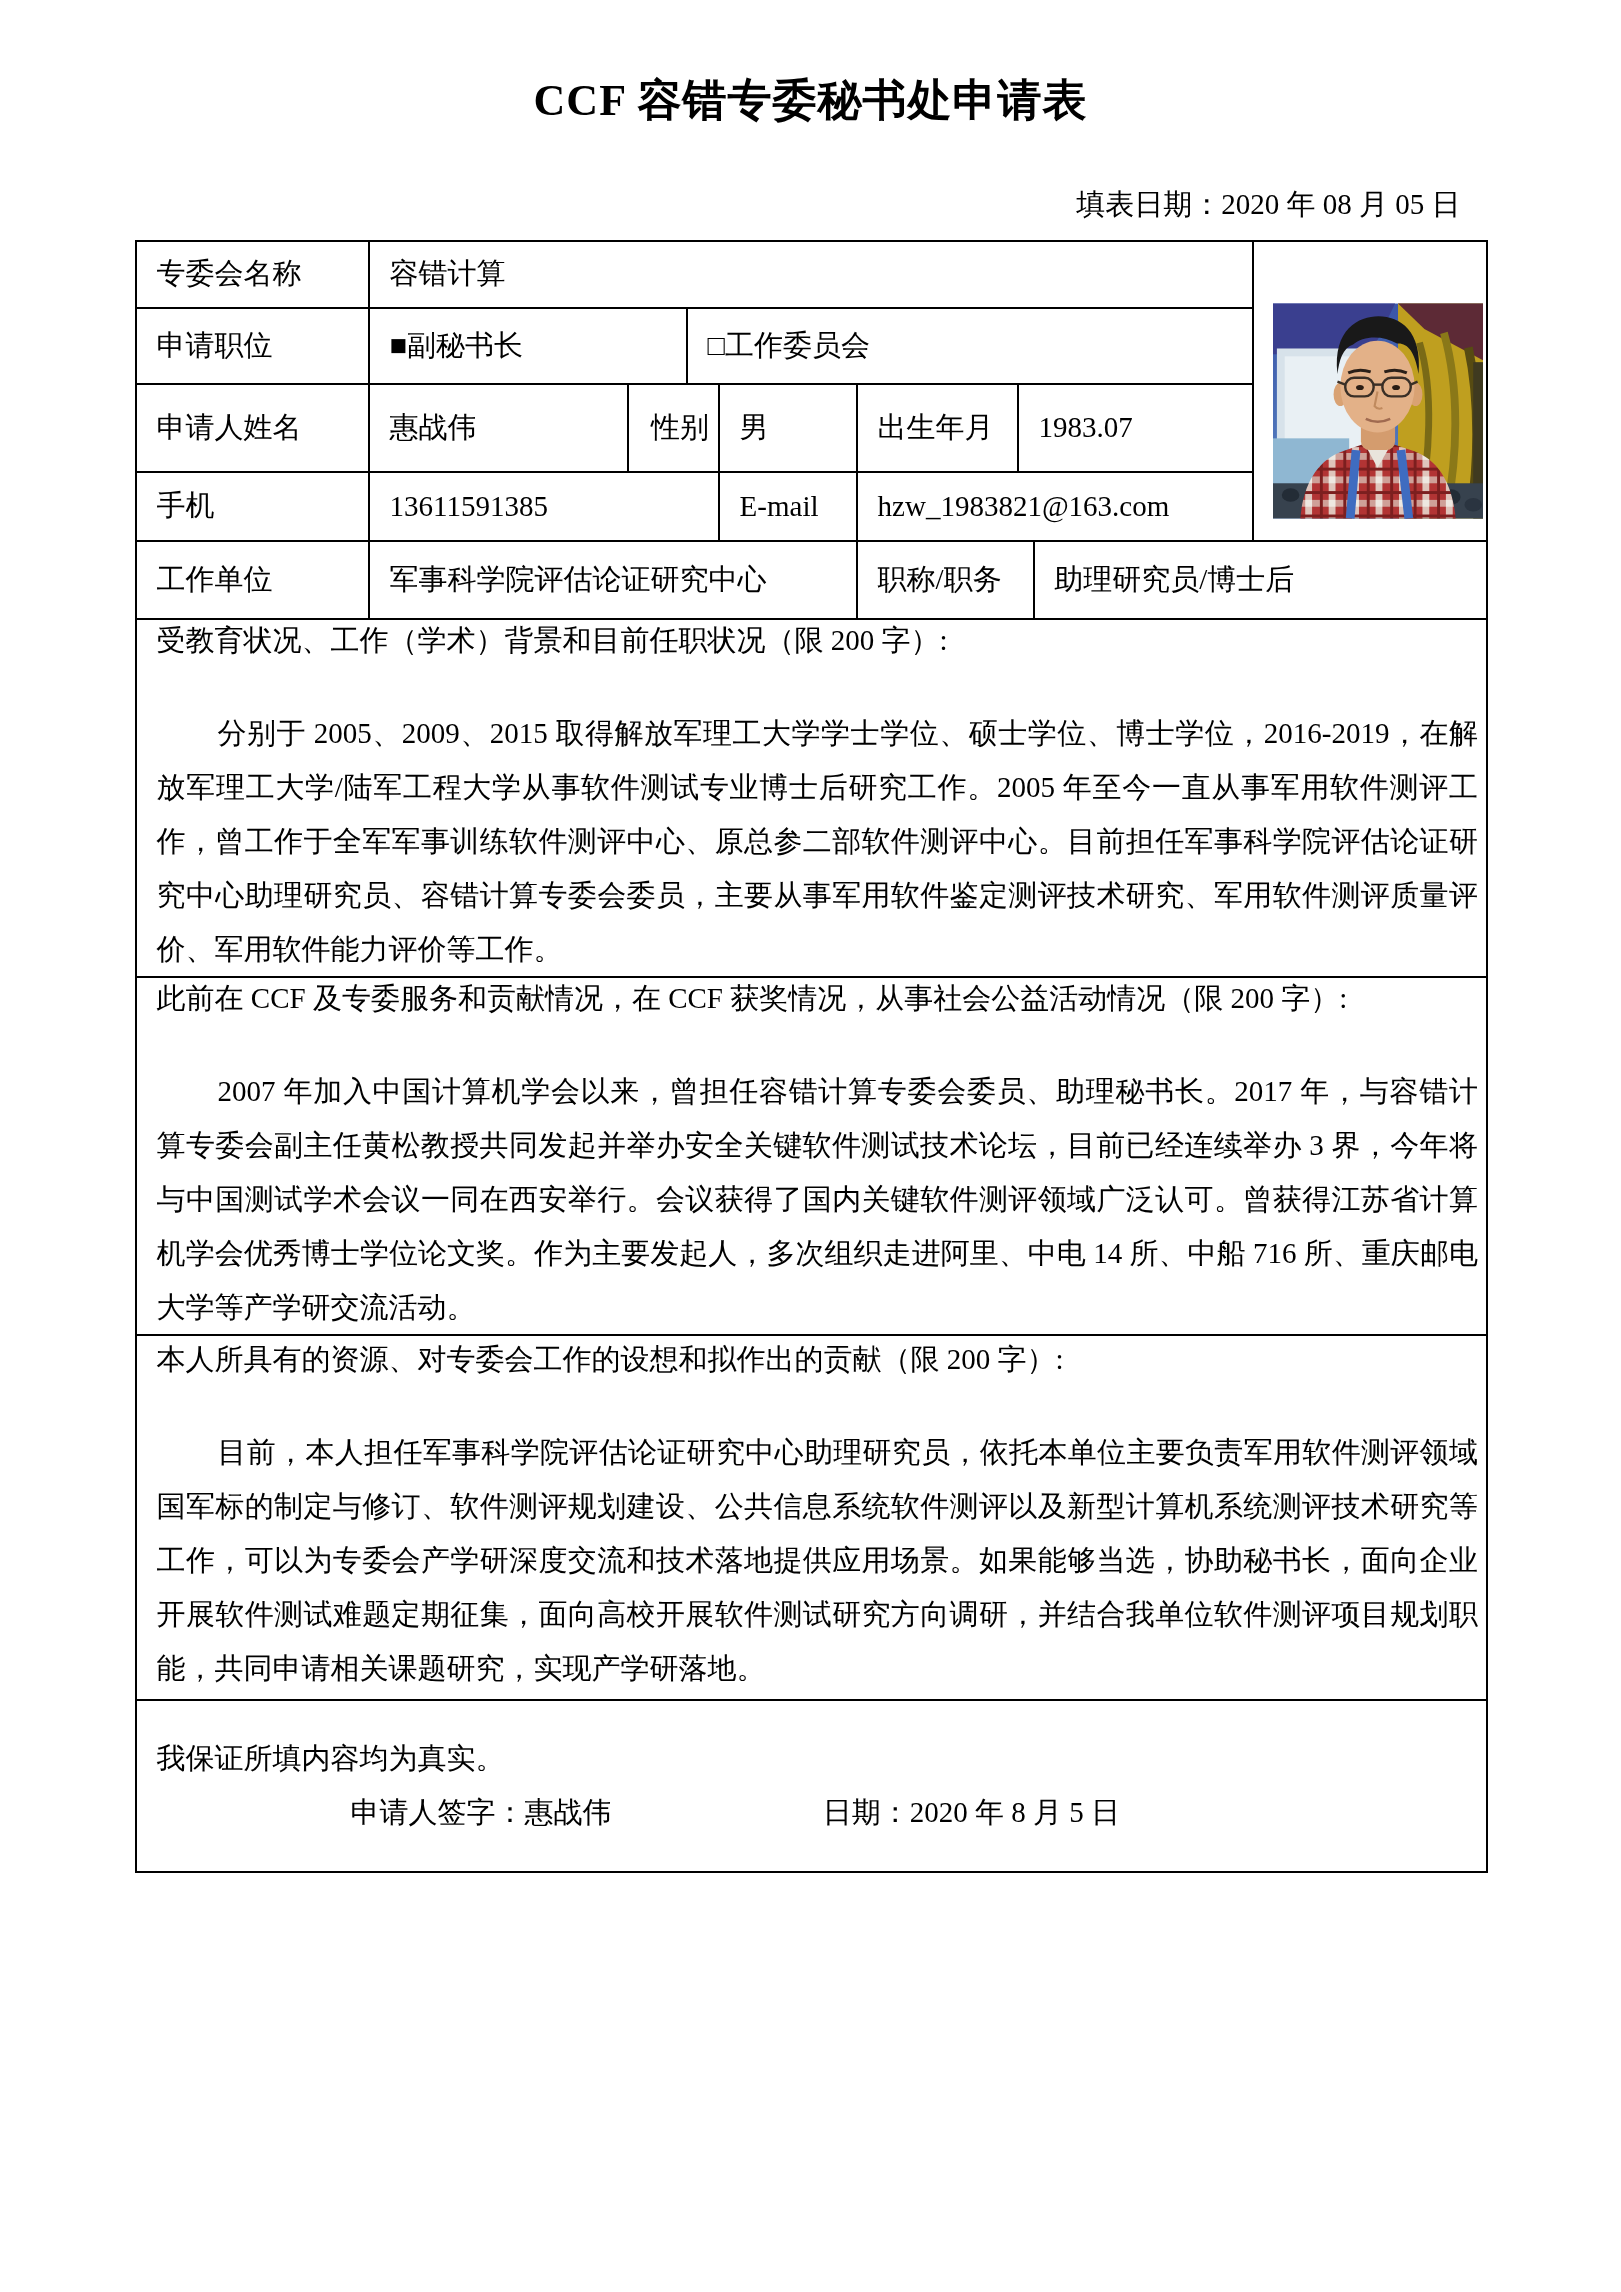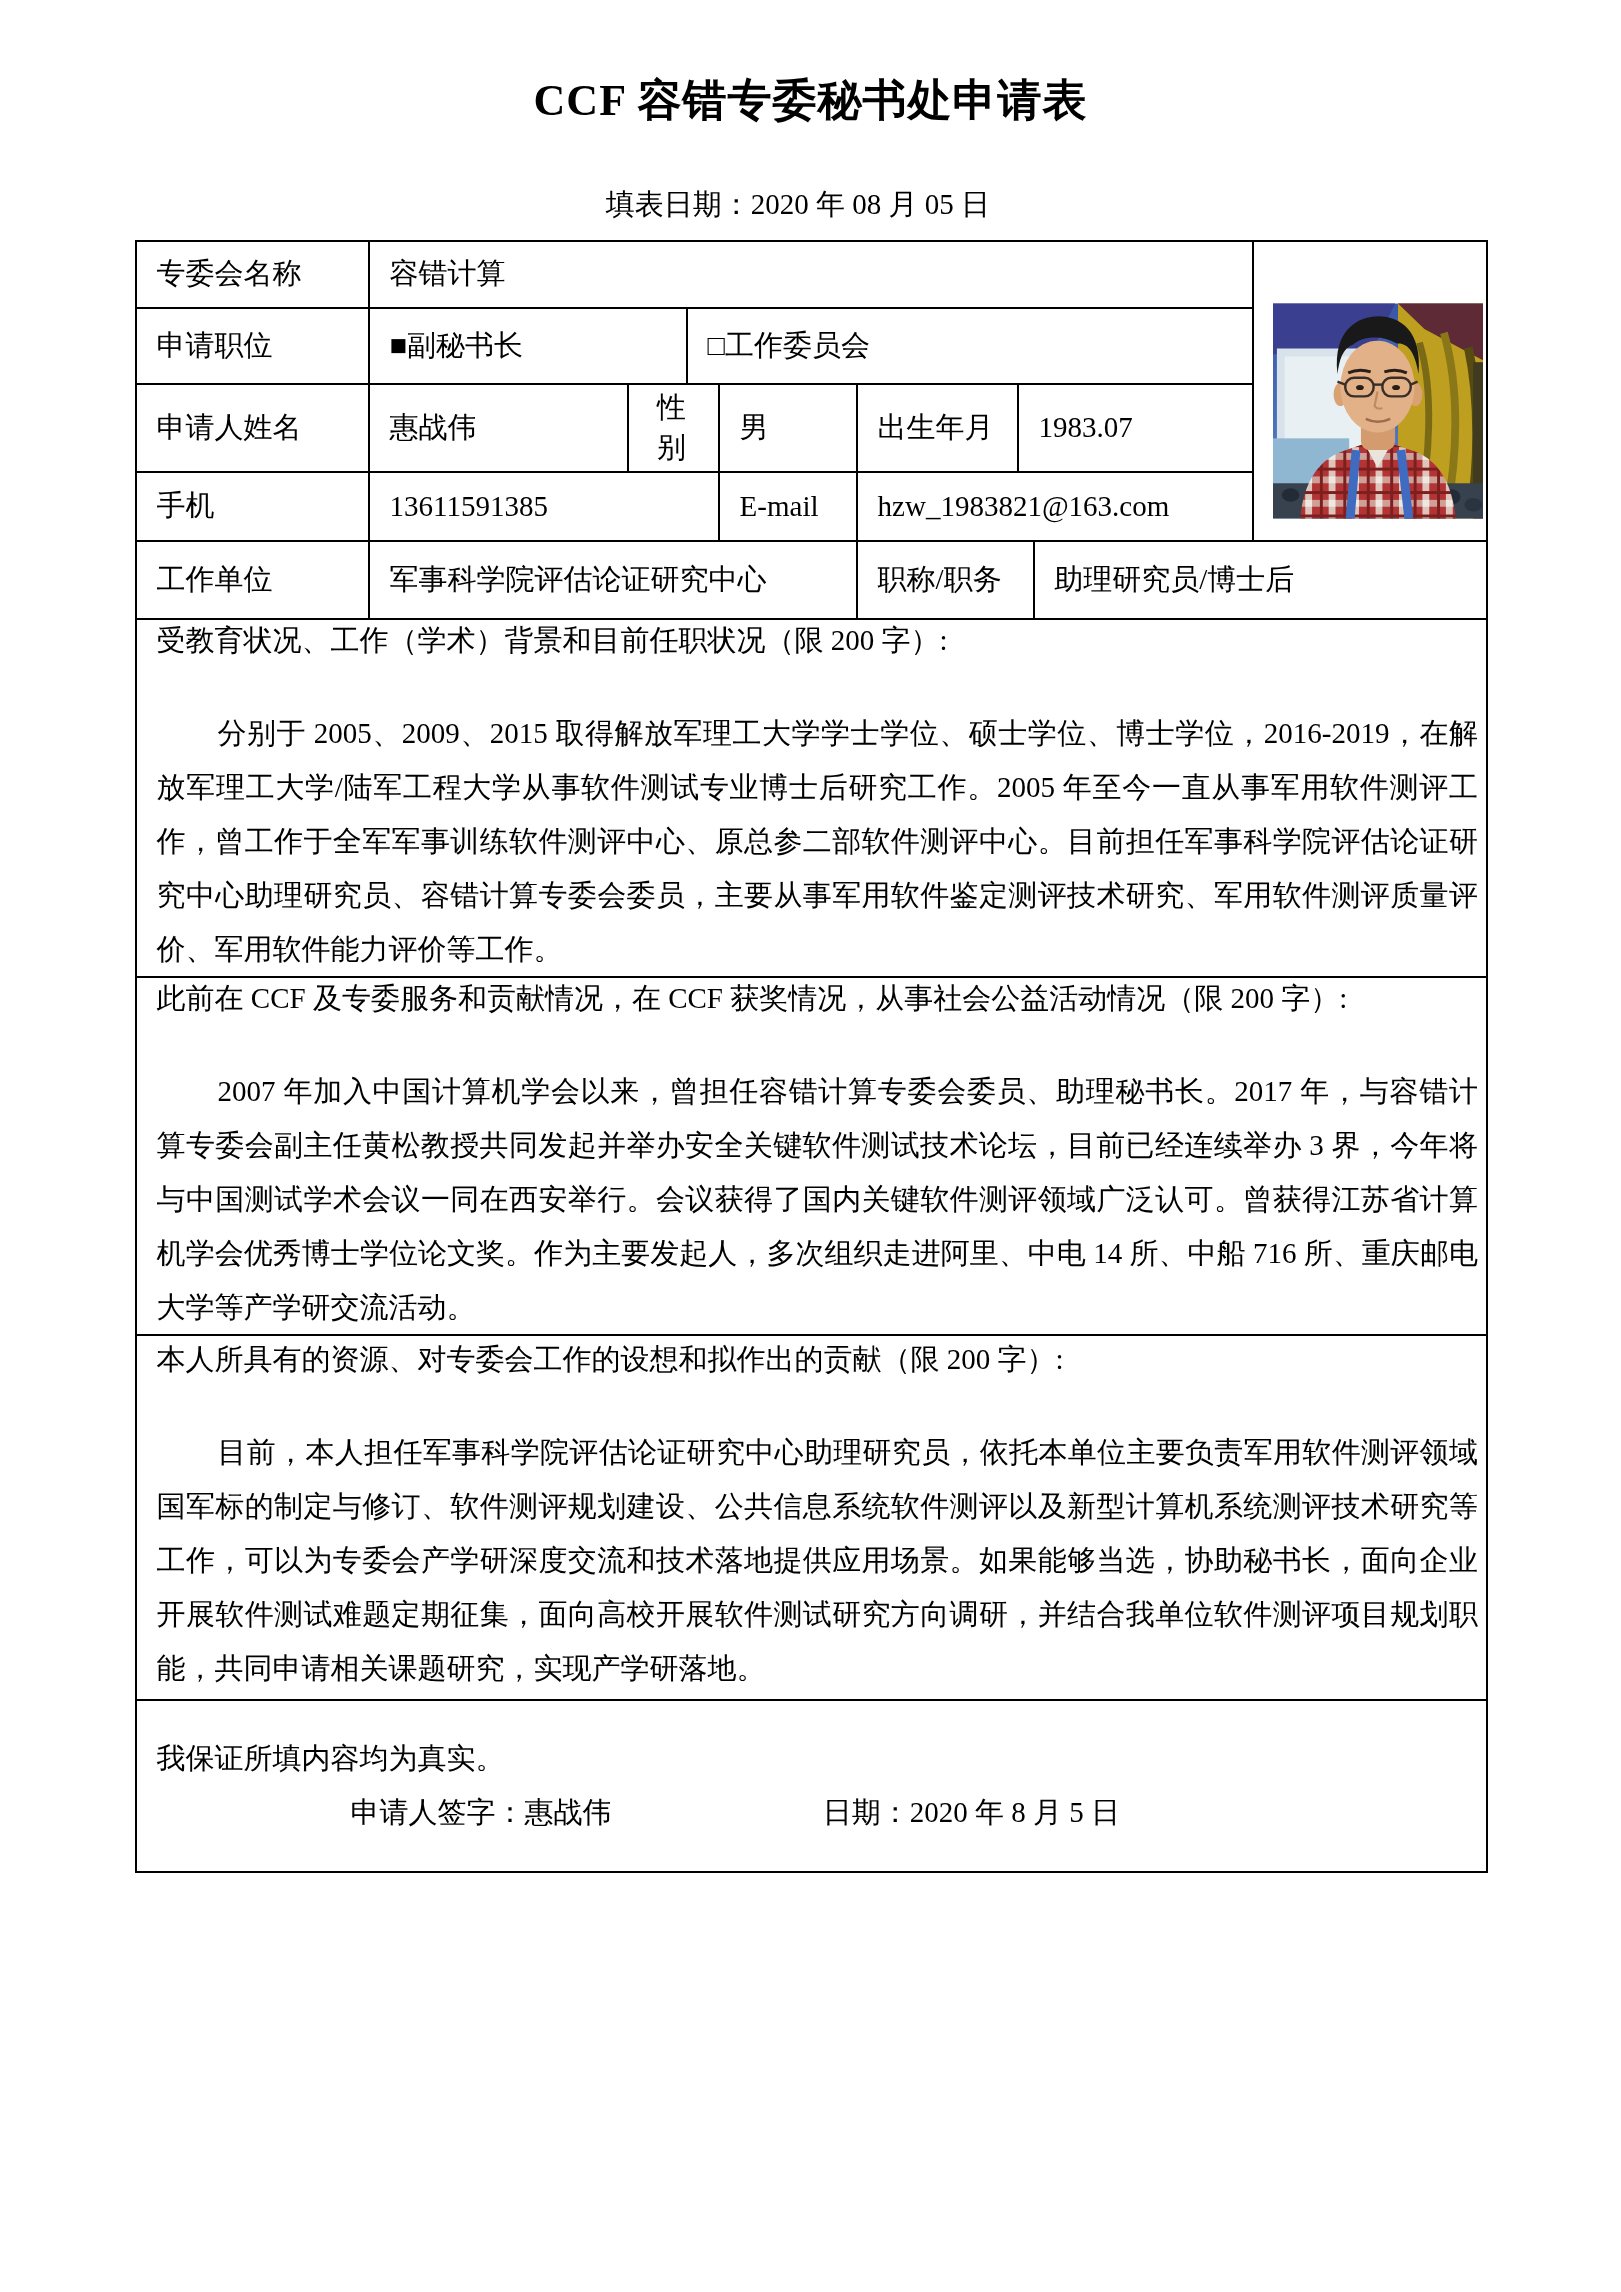--- a/index.html
+++ b/index.html
@@ -7,21 +7,21 @@
     width:1621px; height:2293px; background:#ffffff; color:#000;
     font-family:"Liberation Serif","DejaVu Serif",serif;
     -webkit-font-smoothing:antialiased;
   }
   .page { position:relative; width:1351px; margin-left:135px; padding-top:71px; }
   .title {
     margin:0; text-align:center; font-size:44px; font-weight:bold;
     line-height:59px; letter-spacing:1px;
   }
   .date-line {
-    margin-top:55px; text-align:center; font-size:29px; line-height:39px;
+    margin-top:55px; text-align:right; font-size:29px; line-height:39px;
     padding-right:25.5px;
   }
   table.form {
     border-collapse:collapse; table-layout:fixed; width:1351px;
     margin-top:15.7px; border:2.9px solid #000;
   }
   table.form td {
     border:2px solid #000; border-top-width:2.9px; border-bottom-width:2.9px;
     font-size:29px; padding:0 7.8px 0 19.6px; vertical-align:middle; overflow:hidden;
   }
@@ -133,21 +133,21 @@
 
     <tr style="height:76px">
       <td class="label-cell pos-label">申请职位</td>
       <td colspan="2">■副秘书长</td>
       <td colspan="5">□工作委员会</td>
     </tr>
 
     <tr style="height:88px">
       <td class="label-cell">申请人姓名</td>
       <td>惠战伟</td>
-      <td colspan="2" style="padding-left:28px">性别</td>
+      <td colspan="2" style="padding-left:22px">性别</td>
       <td>男</td>
       <td>出生年月</td>
       <td colspan="2">1983.07</td>
     </tr>
 
     <tr style="height:69px">
       <td class="label-cell">手机</td>
       <td colspan="3">13611591385</td>
       <td>E-mail</td>
       <td colspan="3">hzw_1983821@163.com</td>

